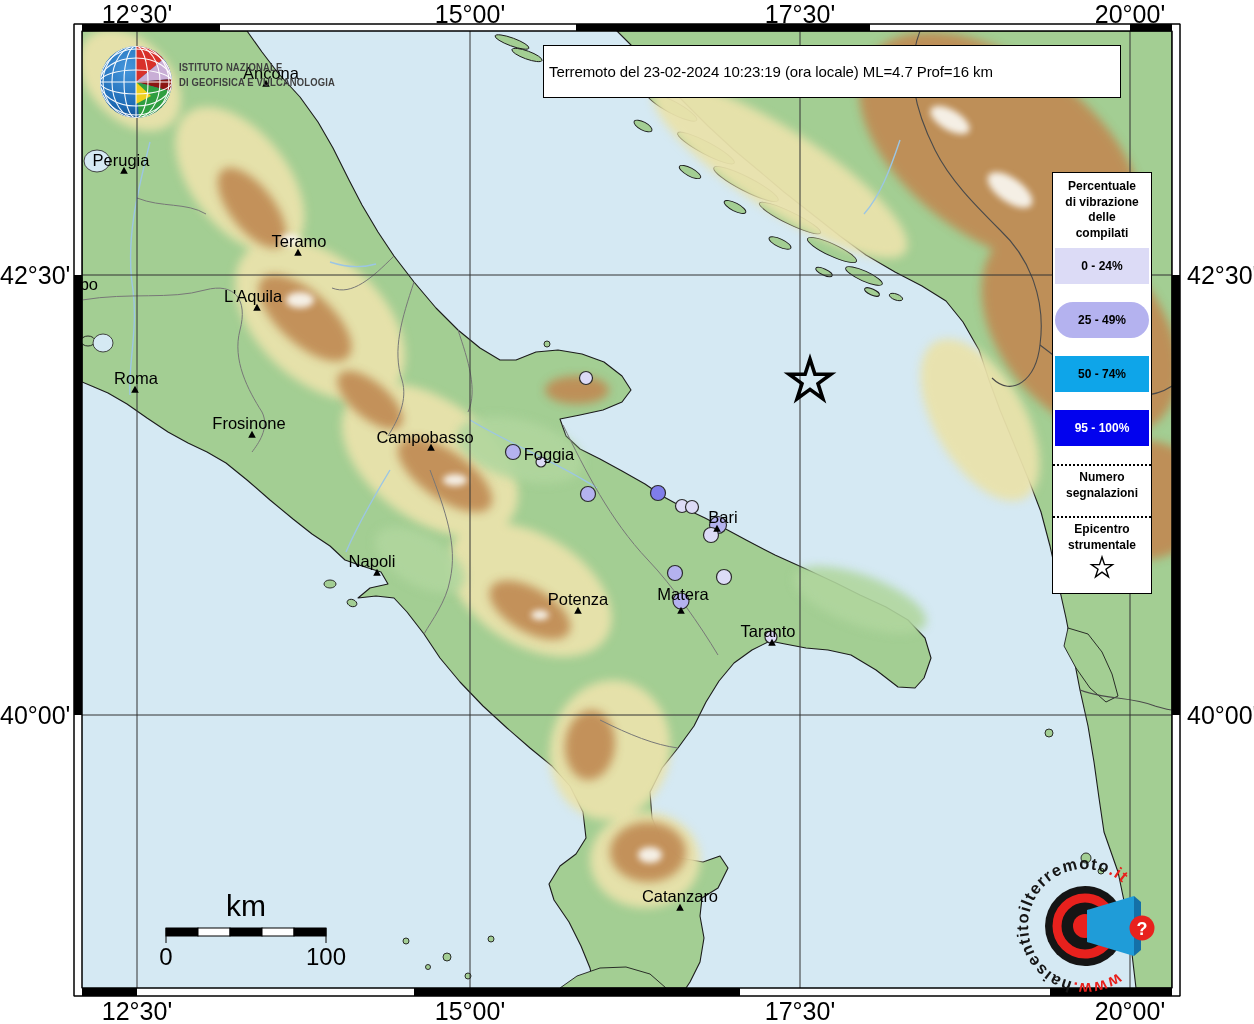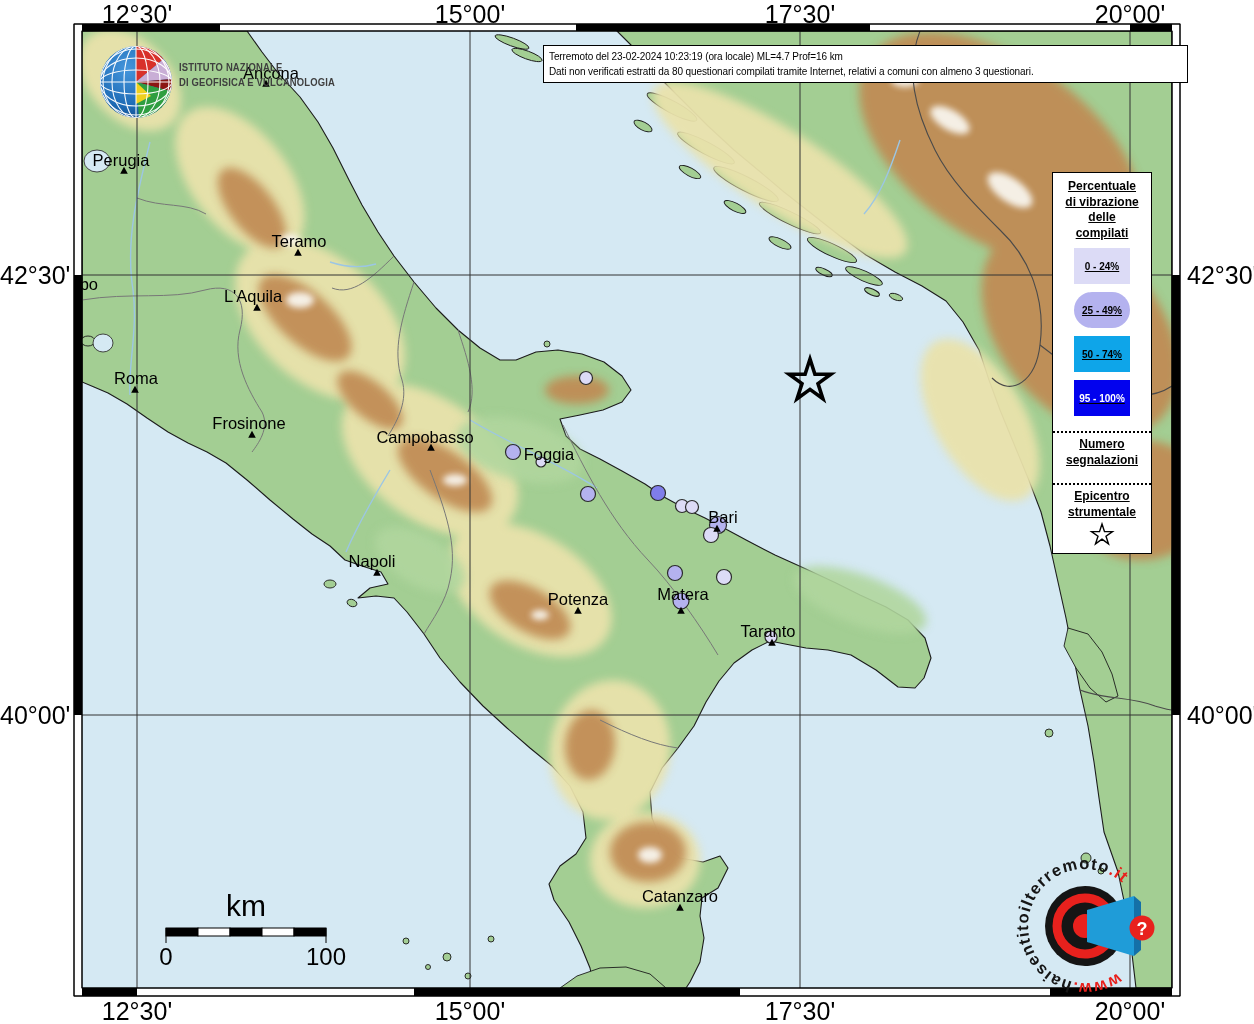--- a/index.html
+++ b/index.html
@@ -1,29 +1,29 @@
 <!DOCTYPE html>
 <html><head>
 <meta charset="utf-8">
 <style>
   html,body{margin:0;padding:0;background:#fff;}
   body{font-family:"Liberation Sans",sans-serif;}
   #page{position:relative;width:1254px;height:1024px;background:#fff;overflow:hidden;}
   .axis-label{position:absolute;font-size:25px;color:#000;white-space:nowrap;}
   .axis-top,.axis-bottom{transform:translateX(-50%);text-align:right;}
-  #title-box{position:absolute;left:543px;top:45px;width:645px;background:#fff;border:1px solid #000;
-             padding:3px 5px;font-size:10px;line-height:15.2px;letter-spacing:-0.1px;color:#000;z-index:5;box-sizing:border-box;}
+  #title-box{position:absolute;left:543px;top:45px;width:578px;background:#fff;border:1px solid #000;
+             padding:18px 5px;font-size:15px;line-height:15.2px;letter-spacing:-0.1px;color:#000;z-index:5;box-sizing:border-box;}
   #ingv-text{position:absolute;left:179px;top:60px;z-index:5;color:#3f3f3f;font-weight:bold;font-size:11.5px;
              line-height:15px;transform:scaleX(.82);transform-origin:left top;white-space:nowrap;letter-spacing:.2px;}
   #legend-box{position:absolute;left:1052px;top:172px;width:100px;background:#fff;border:1.5px solid #000;z-index:6;
-              box-sizing:border-box;padding-bottom:1px;text-decoration:underline;}
+              box-sizing:border-box;padding-bottom:8px;}
   .lg-title{font-size:12px;font-weight:bold;text-align:center;line-height:15.5px;}
   .lg-title.first{margin-top:6px;}
-  .lg-swatch{width:56px;height:36px;margin:7px auto 8px;display:flex;align-items:center;justify-content:center;
-             font-size:10px;font-weight:bold;}
+  .lg-swatch{width:94px;height:36px;margin:7px auto 18px;display:flex;align-items:center;justify-content:center;
+             font-size:12px;font-weight:bold;}
   .lg-sep{border-top:2px dotted #000;margin-top:15px;padding-top:4px;}
   .lg-center{text-align:center;}
   #watermark{position:absolute;left:1000px;top:838px;z-index:7;}
   #ingv-globe{position:absolute;left:95px;top:44px;z-index:5;}
   svg text{font-family:"Liberation Sans",sans-serif;}
 </style>
 </head>
 <body>
 
 <div id="page">
@@ -262,21 +262,20 @@
       <div class="axis-label axis-bottom" style="left: 800px; top: 997px;">17°30'</div>
       <div class="axis-label axis-bottom" style="left: 1130px; top: 997px;">20°00'</div>
       <div class="axis-label" style="left: 0px; width: 70px; text-align: right; top: 261px;">42°30'</div>
       <div class="axis-label" style="left: 0px; width: 70px; text-align: right; top: 701px;">40°00'</div>
       <div class="axis-label" style="left: 1187px; top: 261px;">42°30'</div>
       <div class="axis-label" style="left: 1187px; top: 701px;">40°00'</div>
     </div>
 
   <div id="title-box">
     <div>Terremoto del 23-02-2024 10:23:19 (ora locale) ML=4.7 Prof=16 km</div>
-    <div>Dati non verificati estratti da 80 questionari compilati tramite Internet, relativi a comuni con almeno 3 questionari.</div>
   </div>
 
   <svg id="ingv-globe" width="84" height="78" viewBox="0 0 84 78">
     <defs>
       <radialGradient id="gb" cx="38%" cy="32%" r="75%">
         <stop offset="0%" stop-color="#4596dc"></stop>
           <stop offset="70%" stop-color="#1d6ab4"></stop>
           <stop offset="100%" stop-color="#114a84"></stop>
       </radialGradient>
       <clipPath id="gclip">

